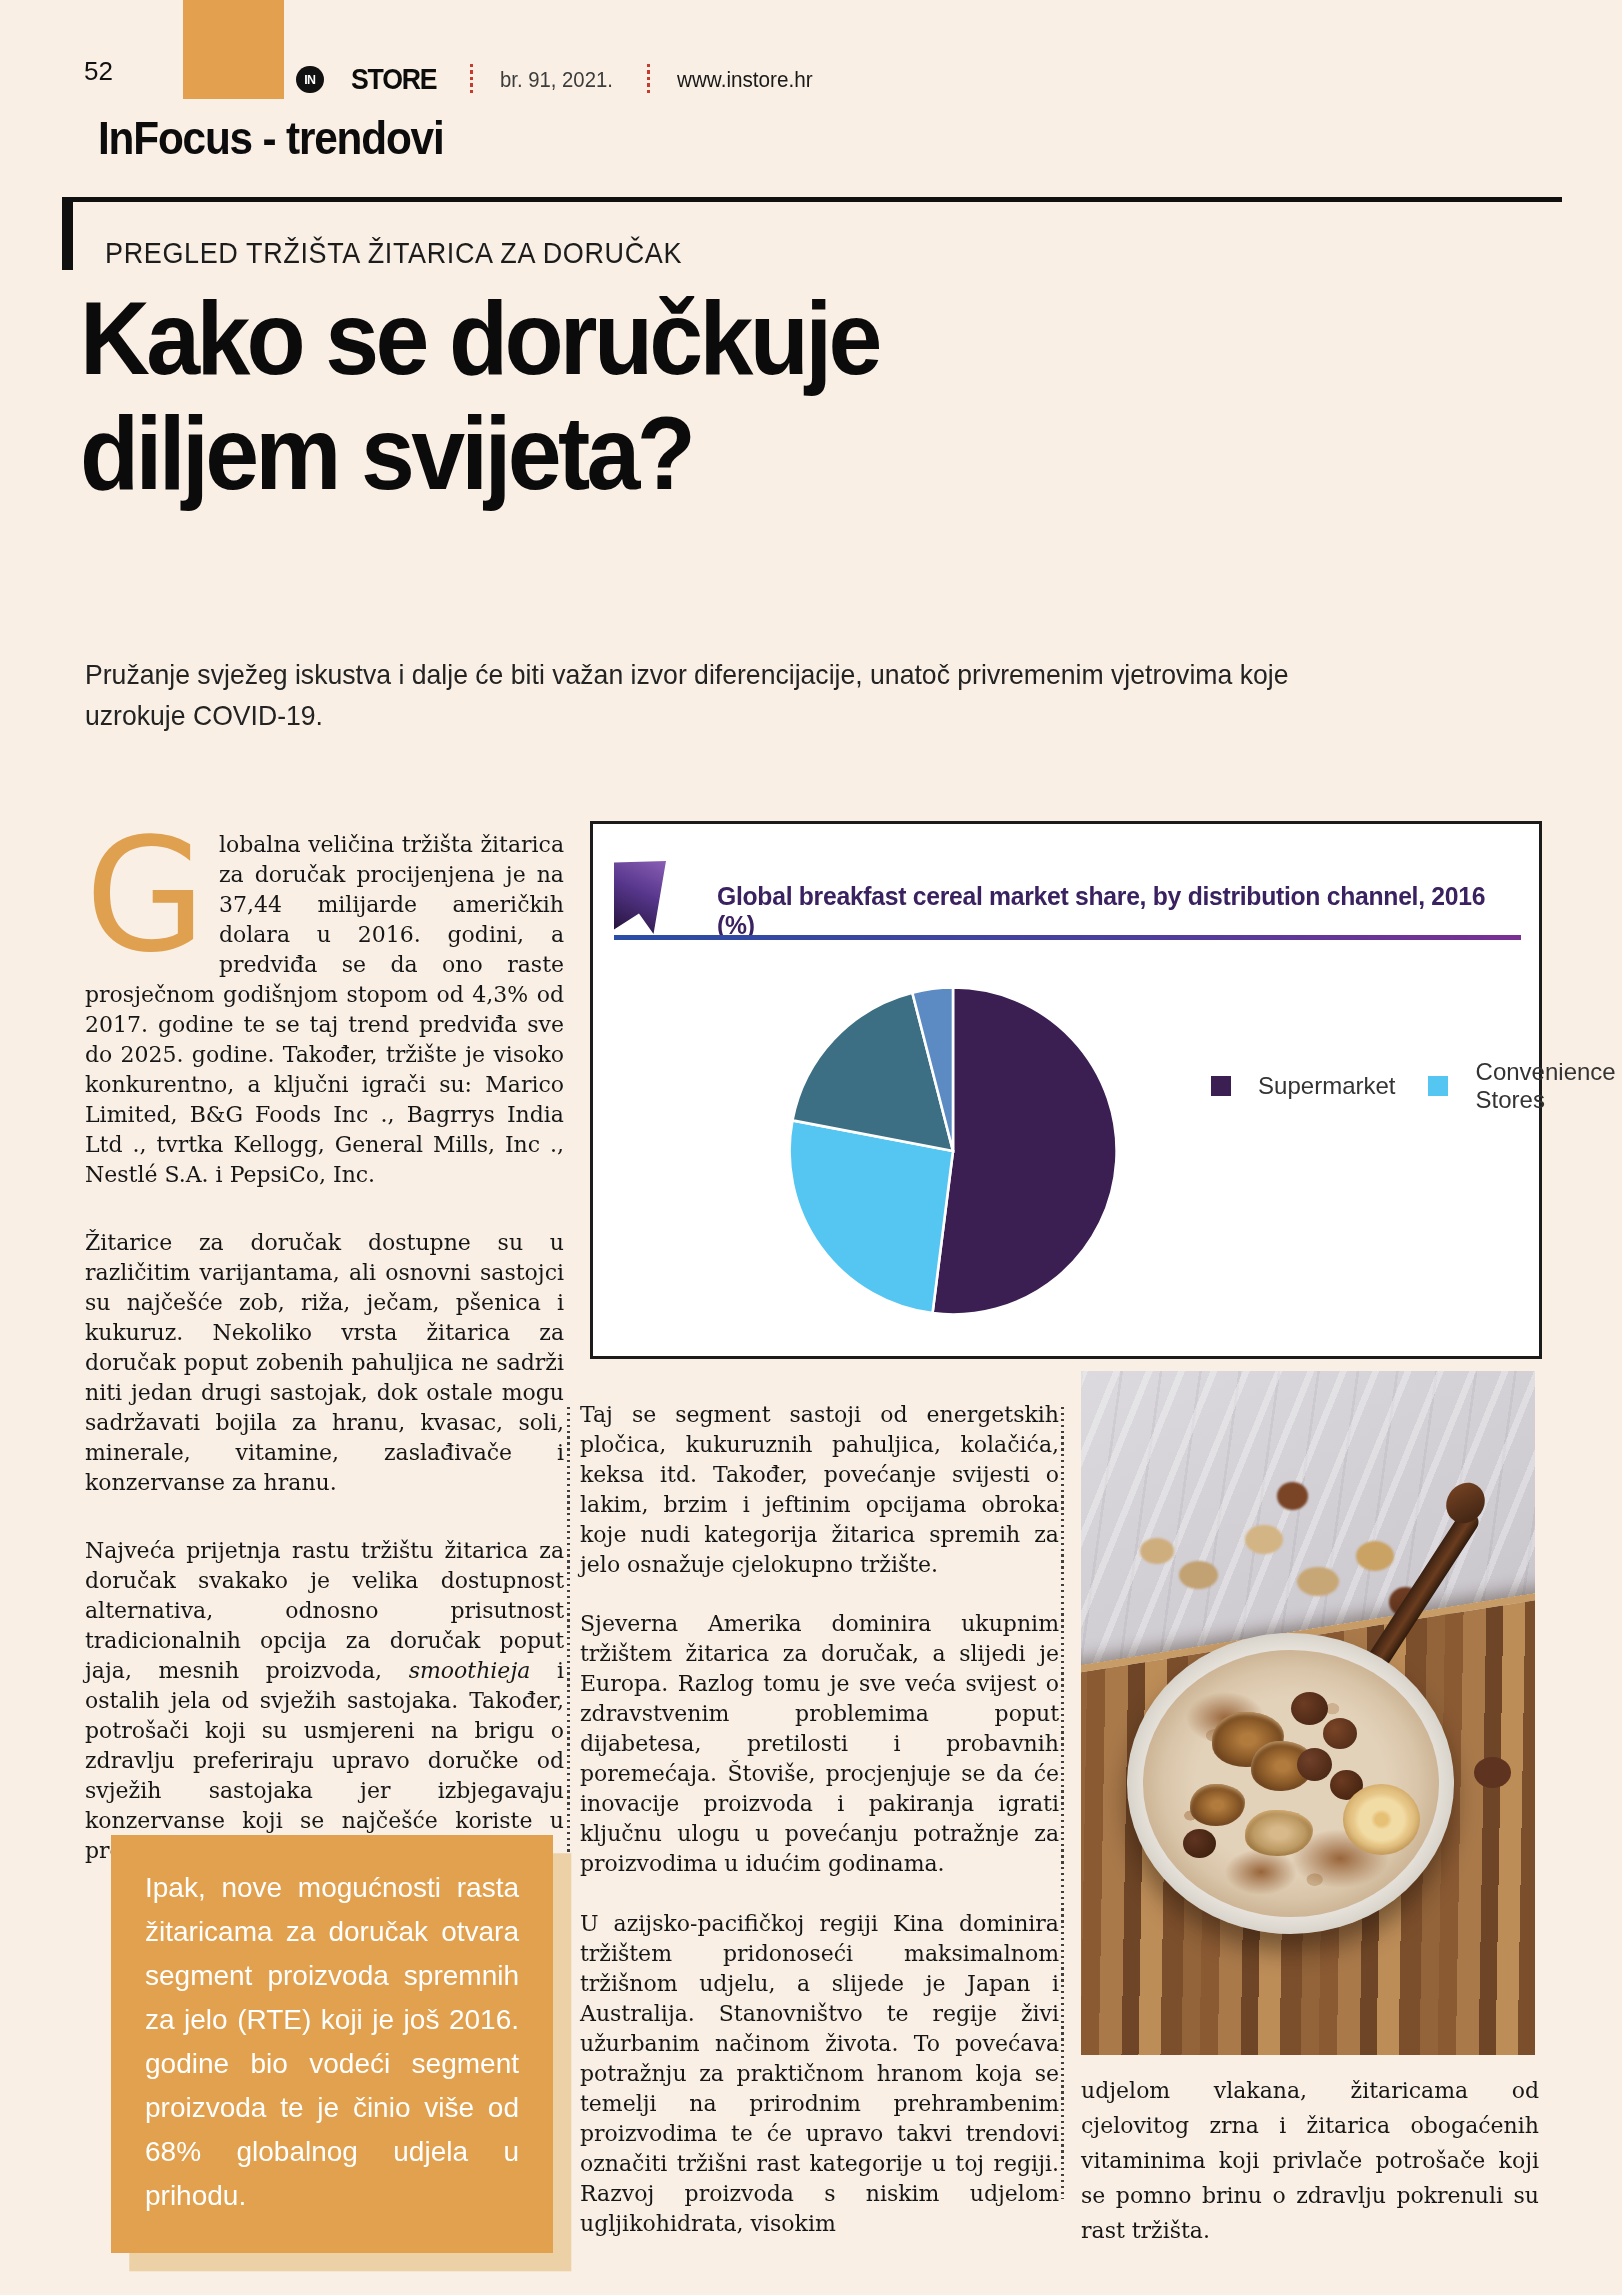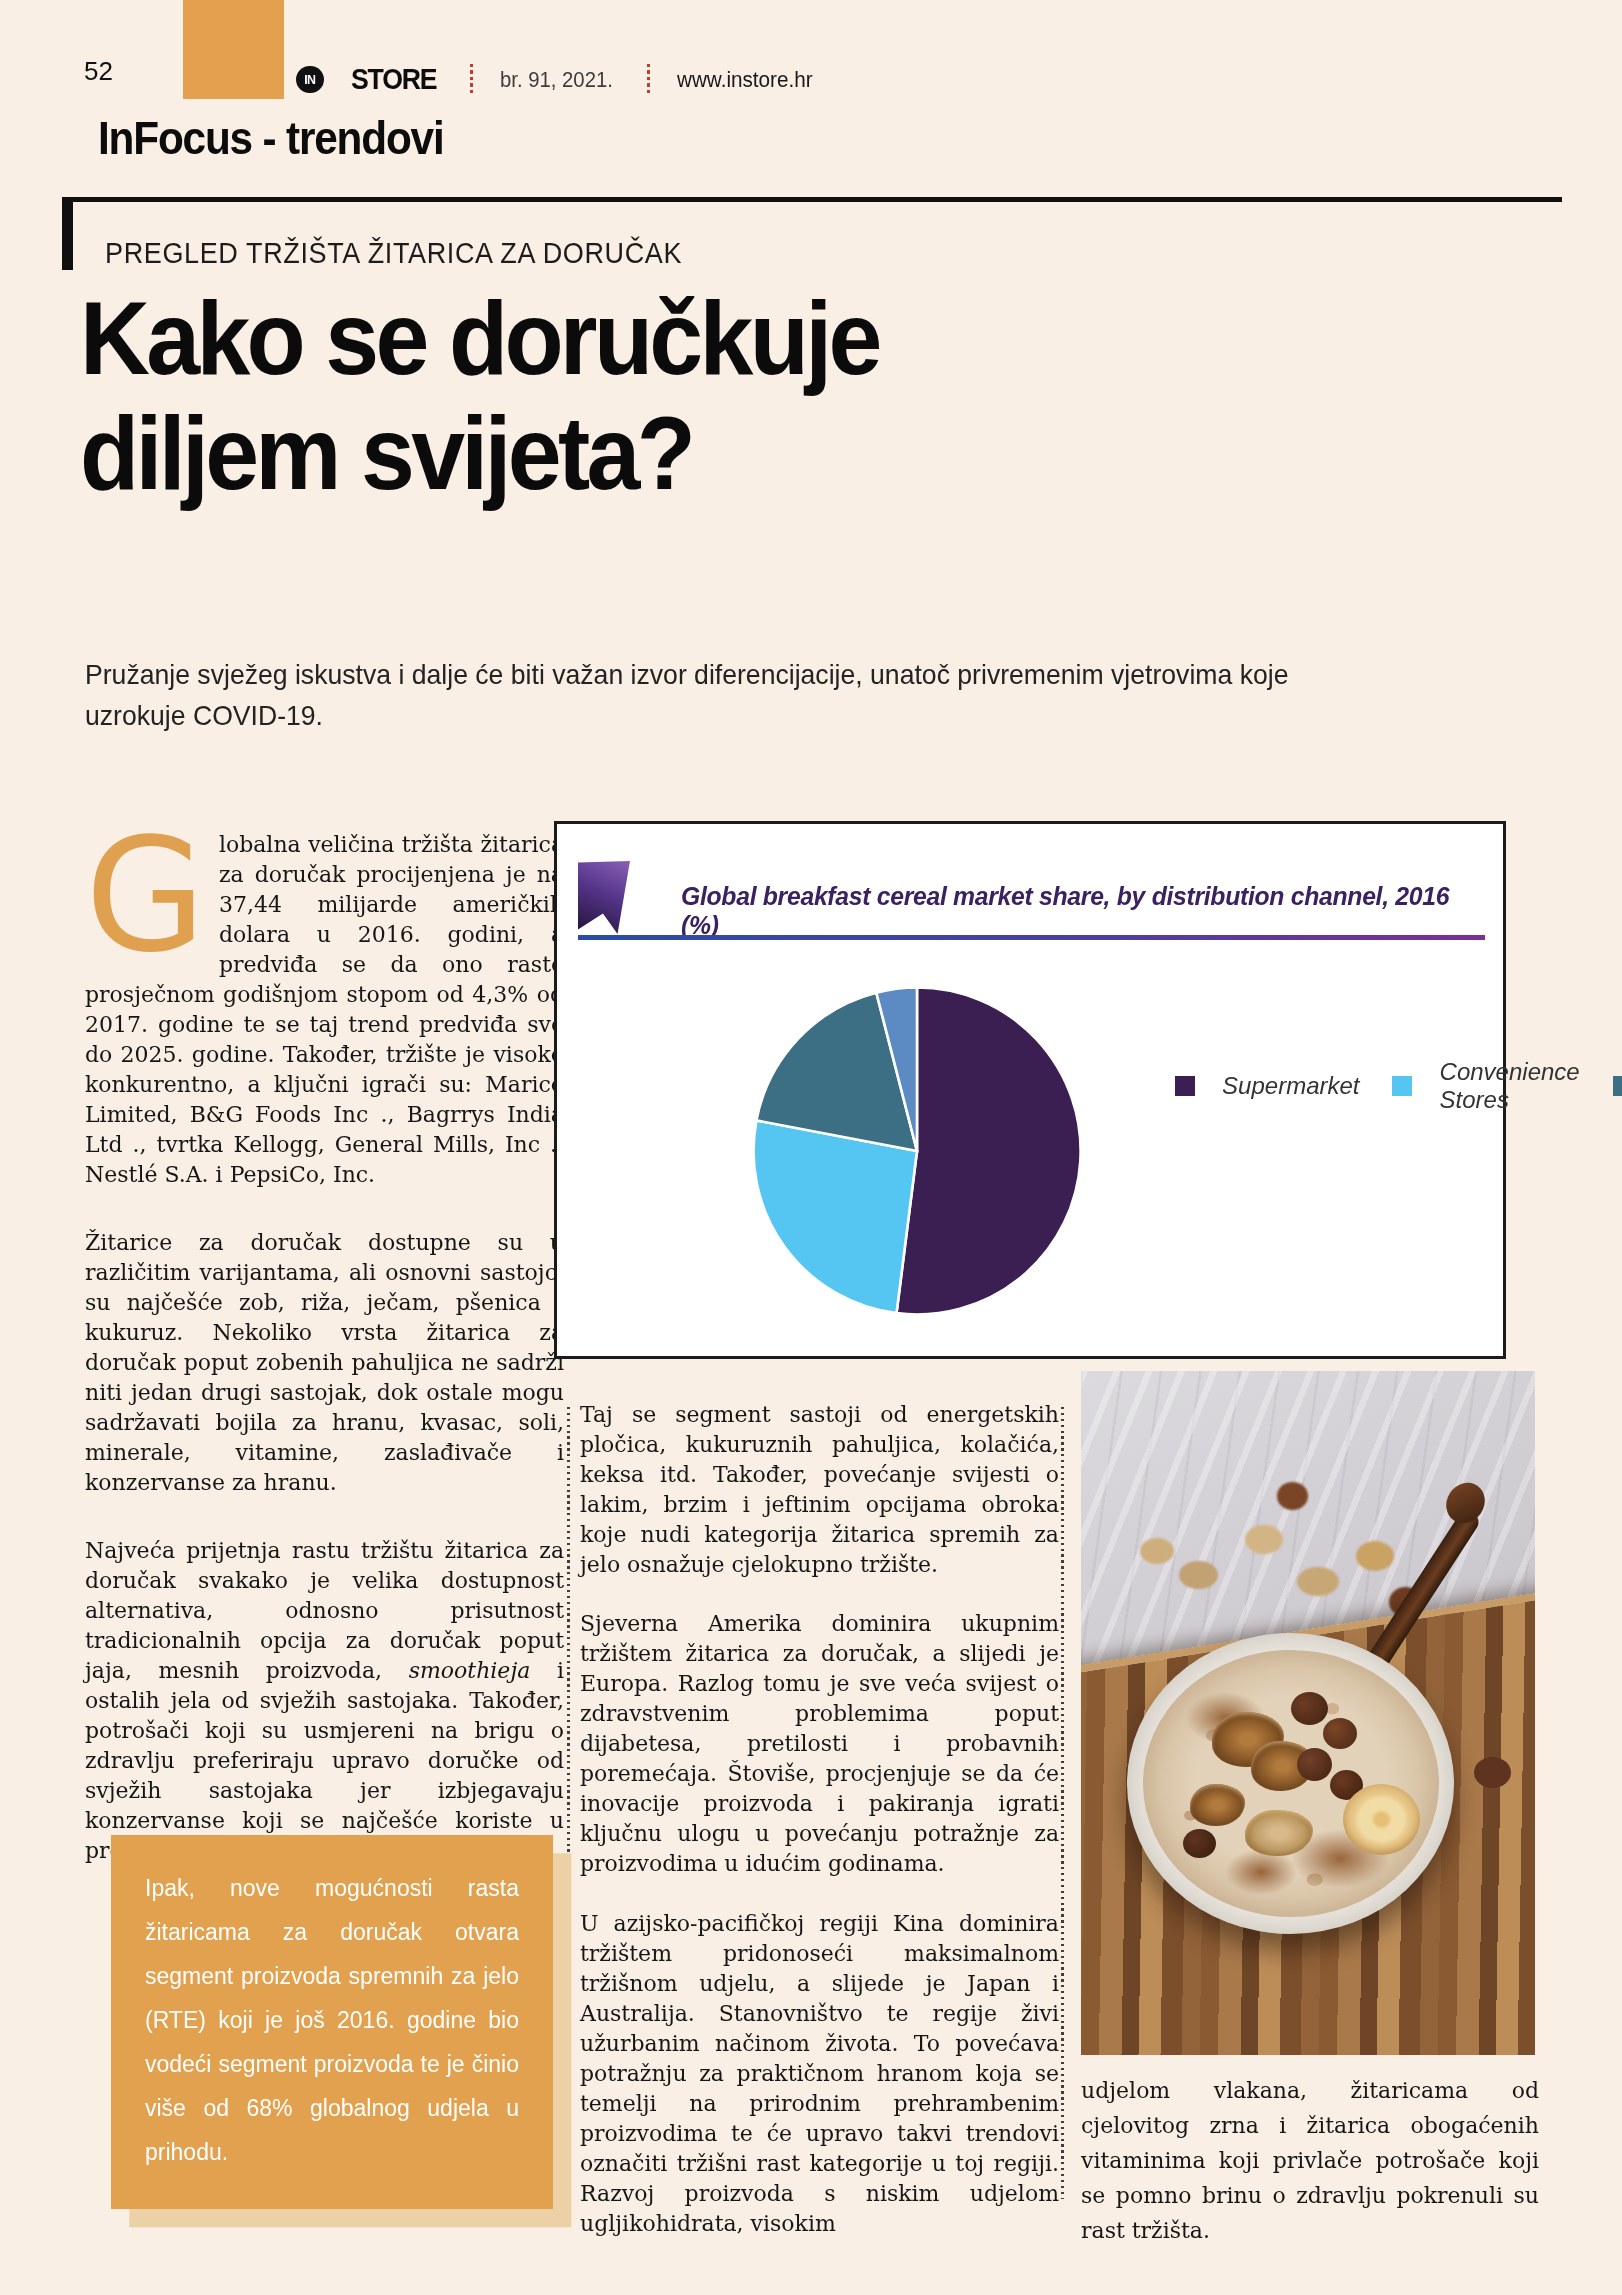--- a/index.html
+++ b/index.html
@@ -40,33 +40,33 @@
 
   
   .col1{position:absolute;left:85px;top:830px;width:479px;}
   .col1 p{margin:0 0 38px 0;font-size:22px;line-height:30px;text-align:justify;}
   .dropcap{float:left;font-family:"DejaVu Sans",sans-serif;color:#dfa050;font-size:156px;
            line-height:119px;margin:6.5px 13px 2.6px 0;}
   .italic{font-style:italic;}
 
   .callout-wrap{position:absolute;left:111px;top:1835px;width:442px;}
   .callout{position:relative;z-index:2;background:#e2a14e;color:#ffffff;padding:31px 34px 35px 34px;
-           font-family:"Liberation Sans",sans-serif;font-size:23px;line-height:44px;text-align:justify;
+           font-family:"Liberation Sans",sans-serif;font-size:28px;line-height:44px;text-align:justify;
            box-shadow:18.3px 18.3px 0 0 #ecd0a6;}
 
   .v-dots{position:absolute;width:2.6px;background:repeating-linear-gradient(#3f3f3f 0 2.3px,transparent 2.3px 5.9px);}
   .v-dots.d1{left:567px;top:1407px;height:769px;}
   .v-dots.d2{left:1061px;top:1407px;height:792px;}
 
   .col2{position:absolute;left:580px;top:1400px;width:479px;}
   .col2 p{margin:0 0 29.4px 0;font-size:22px;line-height:30px;text-align:justify;}
 
   
-  .chart-box{position:absolute;left:554px;top:821px;width:952px;height:538px;background:#ffffff;
-             border:3.3px solid #1b1b1b;box-sizing:border-box;font-style:italic;}
+  .chart-box{position:absolute;left:590px;top:821px;width:952px;height:538px;background:#ffffff;
+             border:3.3px solid #1b1b1b;box-sizing:border-box;}
   .chart-ribbon{position:absolute;left:21px;top:37px;width:52px;height:73px;
                 background:linear-gradient(205deg,#8a5fb5 0%,#55358a 45%,#221136 100%);
                 clip-path:polygon(0% 2%,100% 0%,76% 100%,48% 72%,0% 94%);}
   .chart-title{position:absolute;left:124px;top:58px;width:798px;font-family:"Liberation Sans",sans-serif;
                font-weight:bold;font-size:25.5px;color:#3a2160;letter-spacing:-0.3px;
                transform:scaleX(.97);transform-origin:left;}
   .chart-rule{position:absolute;left:21px;top:111px;width:907px;height:5.2px;
               background:linear-gradient(90deg,#2a4da5 0%,#4a3f9e 55%,#7b2f93 100%);}
   .pie-svg{position:absolute;left:190px;top:157px;width:340px;height:340px;}
   .legend{position:absolute;left:618px;top:234px;display:flex;flex-direction:row;gap:33px;}

